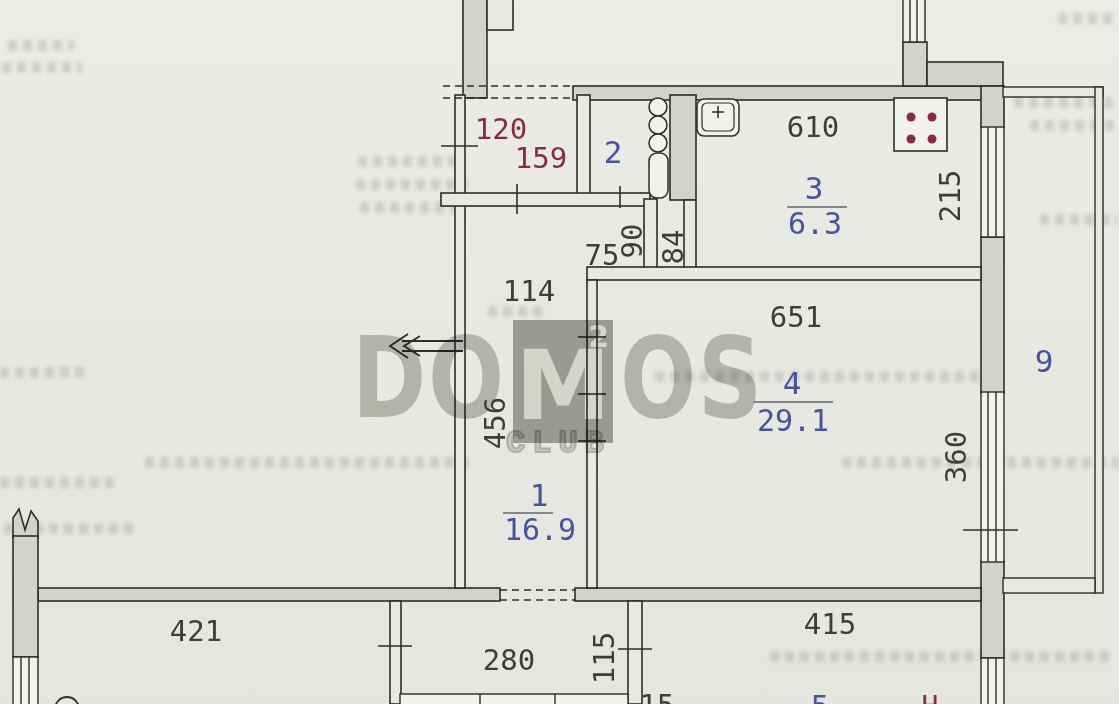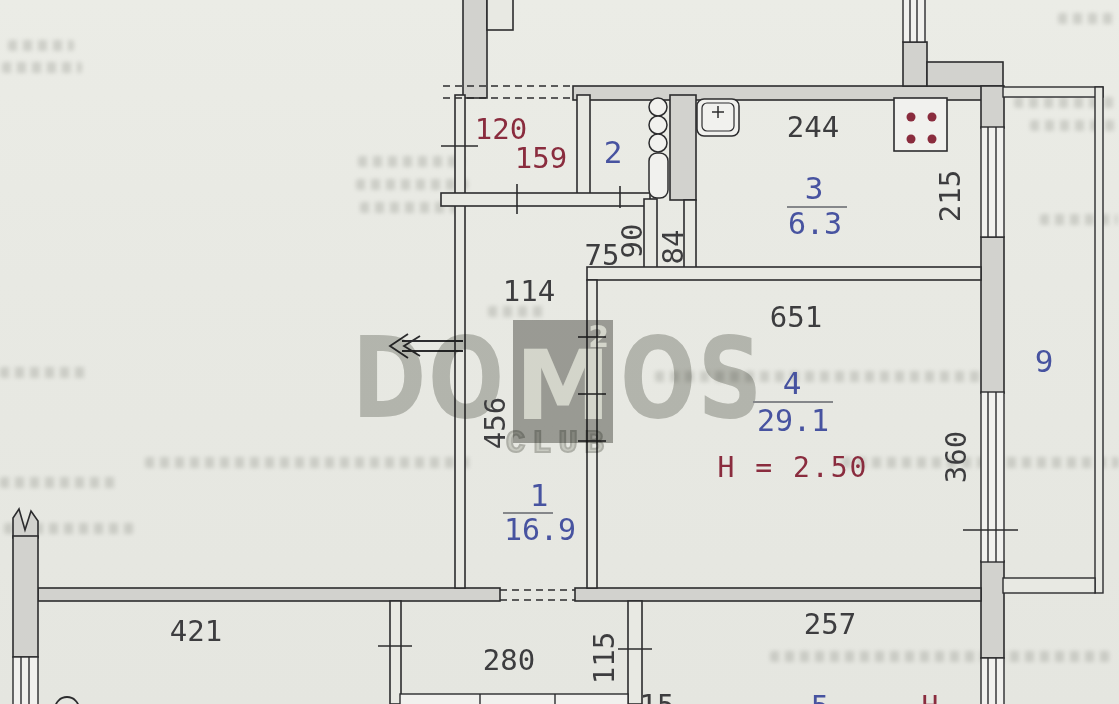--- a/index.html
+++ b/index.html
@@ -165,41 +165,40 @@
       <span class="wm-m">M</span>
       <span class="wm-sup">2</span>
     </div>
     <div class="wm-letters" style="left:620px;top:322px">OS</div>
     <div class="wm-club">CLUB</div>
   </div>
 
   <div class="lbl dim red" style="left:501px;top:129px">120</div>
   <div class="lbl dim red" style="left:541px;top:158px">159</div>
   <div class="lbl room" style="left:613px;top:152px">2</div>
-  <div class="lbl dim" style="left:813px;top:127px">244</div>
+  <div class="lbl dim" style="left:813px;top:127px">610</div>
   <div class="lbl dim rot" style="left:950px;top:196px">215</div>
   <div class="lbl room" style="left:814px;top:188px">3</div>
   <div class="frac" style="left:787px;top:206px;width:60px"></div>
   <div class="lbl area" style="left:815px;top:224px">6.3</div>
   <div class="lbl dim" style="left:602px;top:255px">75</div>
   <div class="lbl dim rot" style="left:632px;top:241px">90</div>
   <div class="lbl dim rot" style="left:673px;top:247px">84</div>
   <div class="lbl dim" style="left:529px;top:291px">114</div>
   <div class="lbl dim" style="left:796px;top:317px">651</div>
   <div class="lbl room" style="left:792px;top:383px">4</div>
   <div class="frac" style="left:753px;top:401px;width:80px"></div>
   <div class="lbl area" style="left:793px;top:421px">29.1</div>
-  <div class="lbl height red" style="left:793px;top:468px">H = 2.50</div>
   <div class="lbl dim rot" style="left:956px;top:457px">360</div>
   <div class="lbl dim rot" style="left:495px;top:423px">456</div>
   <div class="lbl room" style="left:1044px;top:361px">9</div>
   <div class="lbl room" style="left:539px;top:495px">1</div>
   <div class="frac" style="left:503px;top:512px;width:50px"></div>
   <div class="lbl area" style="left:540px;top:530px">16.9</div>
   <div class="lbl dim" style="left:196px;top:631px">421</div>
   <div class="lbl dim" style="left:509px;top:660px">280</div>
   <div class="lbl dim rot" style="left:604px;top:658px">115</div>
-  <div class="lbl dim" style="left:830px;top:624px">257</div>
+  <div class="lbl dim" style="left:830px;top:624px">415</div>
   <div class="lbl dim" style="left:657px;top:705px">15</div>
   <div class="lbl room" style="left:820px;top:706px">5</div>
   <div class="lbl height red" style="left:931px;top:707px">H</div>
 
 </div>
 
 </body></html>

